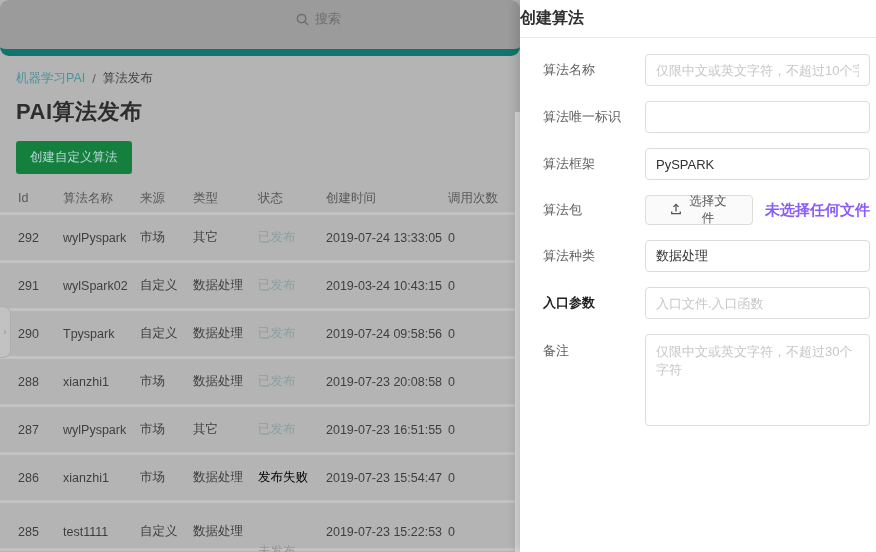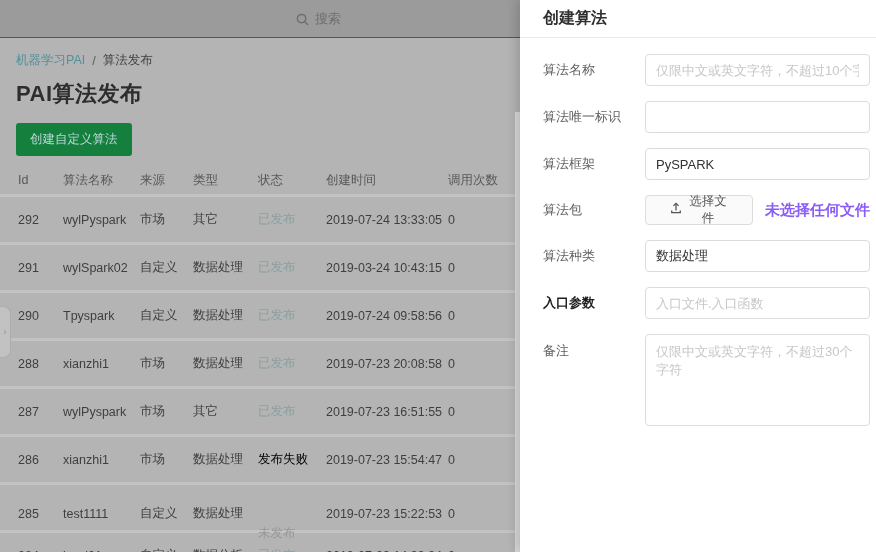--- a/index.html
+++ b/index.html
@@ -2,21 +2,21 @@
 <html><head>
 <meta charset="utf-8">
 <style>
   * { box-sizing: border-box; margin: 0; padding: 0; }
   html,body { width: 876px; height: 552px; }
   body { font-family: "Liberation Sans", "DejaVu Sans", sans-serif; background:#b5b5b5; }
   .screen { position: relative; width: 876px; height: 552px; overflow: hidden; background:#b4b4b4; }
 
   
   .left-pane { position:absolute; left:0; top:0; width:520px; height:552px; overflow:hidden; background:#b4b4b4; }
-  .topbar { position:relative; height:38px; background:#9b9b9b; border-bottom:1px solid #0f766e; }
+  .topbar { position:relative; height:56px; background:#9b9b9b; border-bottom:7px solid #0f766e;border-radius:9px; }
   .search { position:absolute; left:296px; top:0; height:38px; display:flex; align-items:center; gap:6px; color:#6e6e6e; font-size:13px; cursor:text; }
   .search svg { display:block; }
 
   .content { padding: 14px 16px 0 16px; }
   .breadcrumb { font-size:12.5px; display:flex; gap:7px; align-items:center; }
   .crumb-link { color:#4f929c; }
   .crumb-sep { color:#5a5a5a; }
   .crumb-cur { color:#444; }
   .page-title { margin-top:10px; font-size:22px; font-weight:bold; color:#2d2d2d; letter-spacing:0.5px; }
   .create-btn { margin-top:14px; display:inline-block; background:#15803d; color:#b9d6da; border:none; border-radius:3px;
@@ -33,37 +33,37 @@
   .side-handle { position:absolute; left:0; top:306px; width:11px; height:52px; background:#c2c2c2; border:1px solid #adadad; border-left:none;
                  border-radius:0 8px 8px 0; display:flex; align-items:center; justify-content:center; cursor:pointer; }
   .side-handle span { color:#8a8a8a; font-size:9px; line-height:1; }
 
   
   .scroll-strip { position:absolute; right:0; top:112px; bottom:0; width:5px; background:#d9d9d9; cursor:pointer; }
 
   
   .drawer { position:absolute; left:520px; top:0; width:356px; height:552px; background:#ffffff;
             box-shadow:-4px 0 10px rgba(0,0,0,0.15); overflow:hidden; }
-  .drawer-header { height:38px; display:flex; align-items:center; padding-left:23px; border-bottom:1px solid #e8e8e8;
+  .drawer-header { height:38px; display:flex; align-items:center; border-bottom:1px solid #e8e8e8;
                    font-size:16px; font-weight:600; color:#2f2f2f; }
   .drawer-body { padding: 16px 6px 0 23px; }
   .frow { display:flex; align-items:center; margin-bottom:15px; }
   .frow.top { align-items:flex-start; }
   .flabel { width:102px; flex:none; font-size:13px; color:#5f5f5f; }
   .flabel.strong { color:#1d1d1d; font-weight:bold; }
   .frow.top .flabel { margin-top:8px; }
   .fctrl { flex:1; min-width:0; }
   .tinput, .tselect { width:100%; height:32px; border:1px solid #dcdcdc; border-radius:4px; padding:0 10px;
             font-size:13px; color:#333; font-family:inherit; background:#fff; outline:none; }
   .tinput::placeholder, .tarea::placeholder { color:#c7c7c7; }
   .tarea { width:100%; height:92px; border:1px solid #dcdcdc; border-radius:4px; padding:8px 10px; resize:none;
            font-size:13px; color:#333; font-family:inherit; outline:none; }
   .file-row { display:flex; align-items:center; gap:12px; }
   .file-btn { display:inline-flex; align-items:center; gap:6px; height:30px; padding:0 24px; background:#fafafa;
-              border:1px solid #dcdcdc; border-radius:4px; font-size:12.5px; color:#555; cursor:pointer; font-family:Liberation Serif, serif; }
+              border:1px solid #dcdcdc; border-radius:4px; font-size:12.5px; color:#555; cursor:pointer; font-family:Liberation Sans, sans-serif; }
   .file-status { font-size:15px; color:#8b5cf6; font-weight:600; white-space:nowrap; }
 
   .drawer-footer { position:absolute; left:0; right:0; bottom:0; height:34px; background:#fafafa; border-top:1px solid #e5e5e5;
                    display:flex; align-items:center; padding-left:27px; gap:16px; }
   .btn-confirm { width:62px; height:26px; background:#3aabbe; color:#fff; border:none; border-radius:3px;
                  font-size:12.5px; cursor:pointer; font-family:inherit; }
   .btn-cancel  { width:62px; height:26px; background:#f2f2f2; color:#9b9b9b; border:1px solid #e3e3e3; border-radius:3px;
                  font-size:12.5px; cursor:pointer; font-family:inherit; }
 </style>
 </head>

